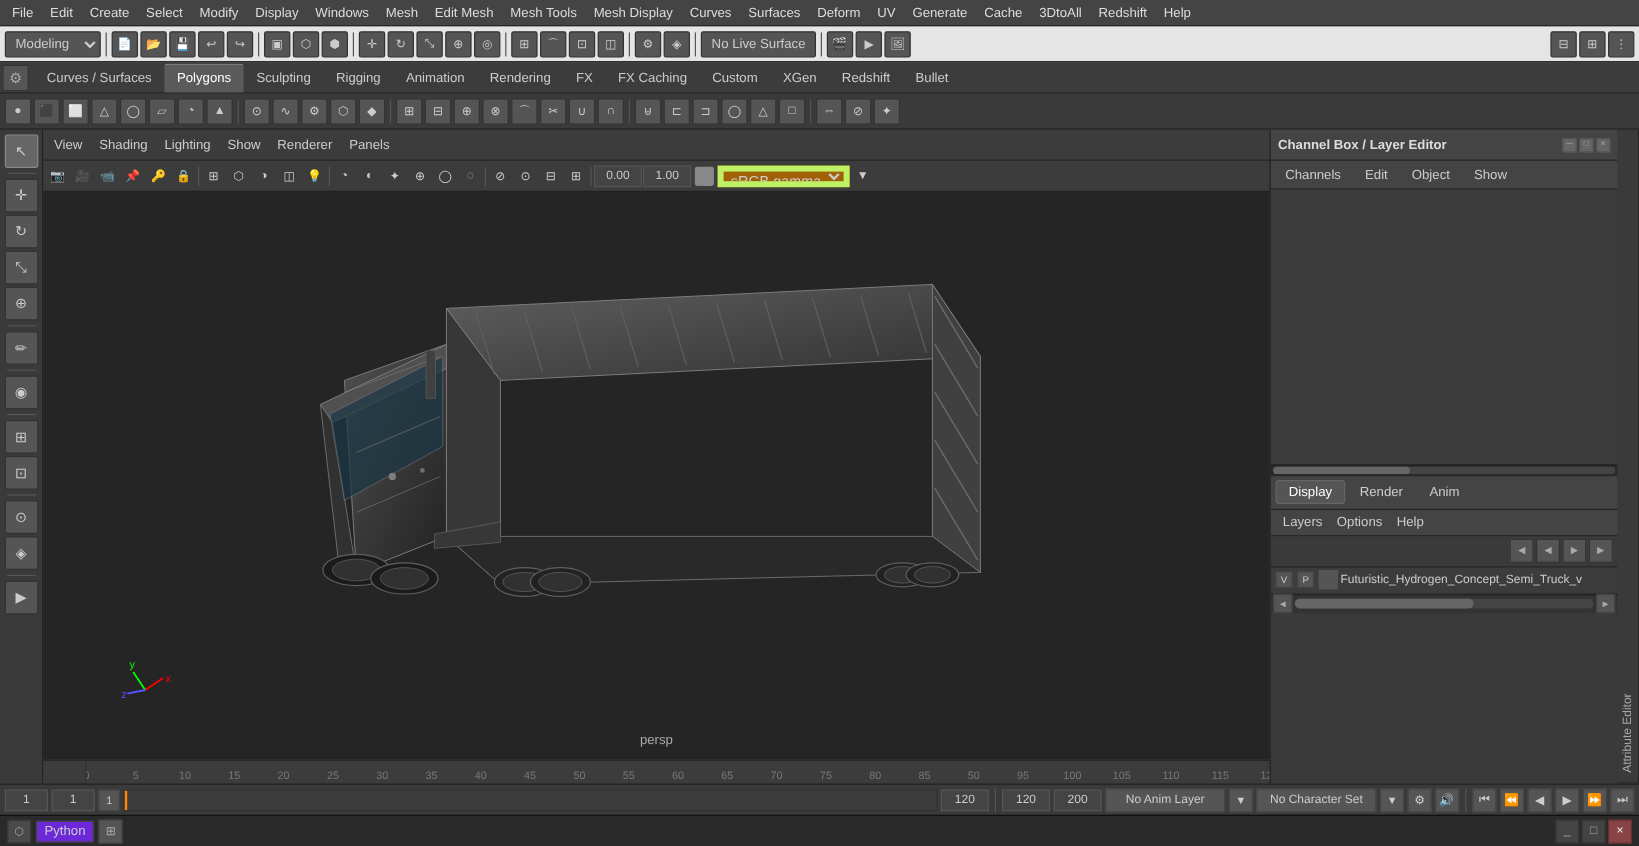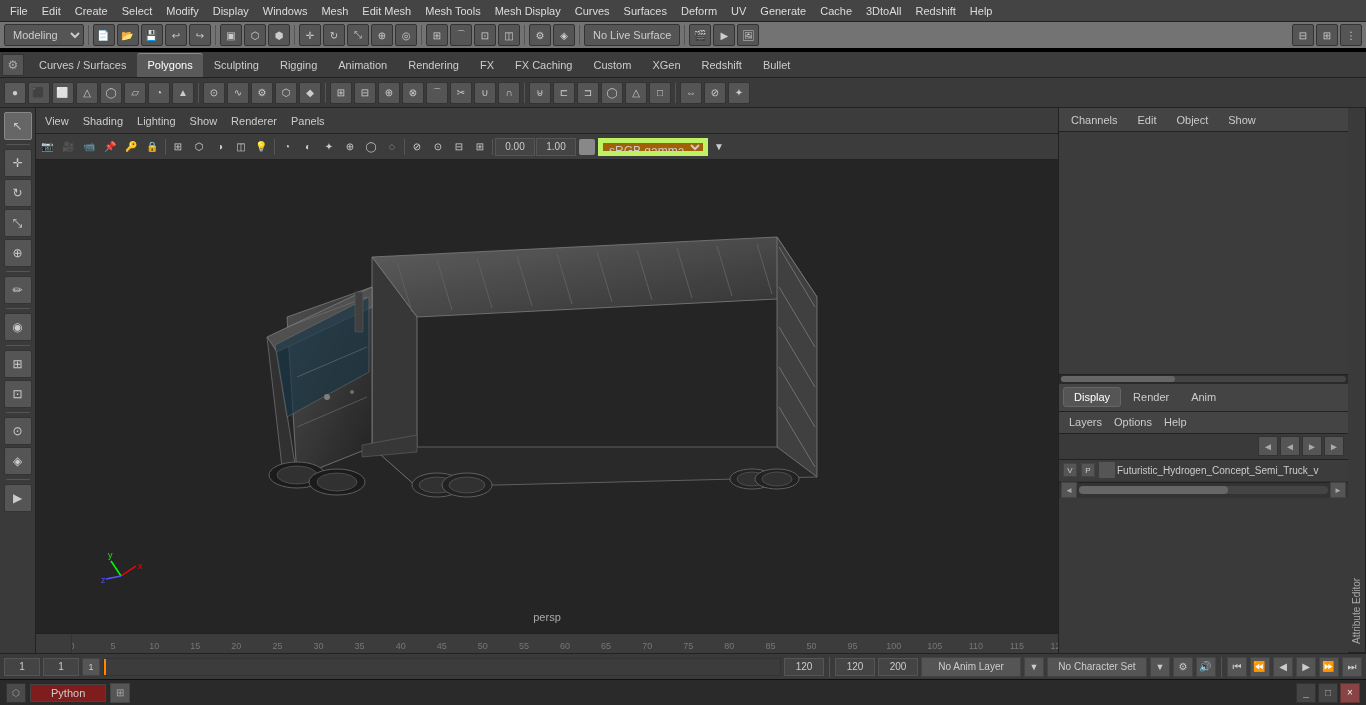--- a/index.html
+++ b/index.html
@@ -29,23 +29,23 @@
       cursor: pointer;
       color: #ddd;
       font-size: 11px;
       white-space: nowrap;
     }
 
     
     #toolbar1 {
       display: flex;
       align-items: center;
-      background: #737373;
+      background: #e5e5e5;
       height: 30px;
-      border-bottom: 4px solid #000000;
+      border-bottom: 1px solid #000000;
       padding: 0 4px;
       gap: 2px;
     }
     .toolbar-btn {
       width: 22px;
       height: 22px;
       background: #555;
       border: 1px solid #333;
       border-radius: 2px;
       cursor: pointer;
@@ -410,23 +410,23 @@
     #python-bar {
       display: flex;
       align-items: center;
       background: #2a2a2a;
       height: 26px;
       border-top: 1px solid #111;
       padding: 0 6px;
       gap: 4px;
     }
     .python-label {
-      background: #7f1d1d;
+      background: #6d28d9;
       border: 1px solid #444;
-      padding: 2px 20px;
+      padding: 2px 6px;
       color: #ccc;
       font-size: 11px;
       cursor: pointer;
     }
     .python-cmd {
       flex: 1;
       font-size: 11px;
       color: #aaa;
       font-family: monospace;
     }
@@ -916,20 +916,28 @@
             <span class="tl-num" style="left: 91.6667%;">110</span>
             <span class="tl-num" style="left: 95.8333%;">115</span>
             <span class="tl-num" style="left: 100%;">120</span>
           </div>
       </div>
 
     </div>
 
     <div id="right-panel">
 
+      <div id="right-panel-header">
+        <span class="rp-title">Channel Box / Layer Editor</span>
+        <div class="title-bar-buttons">
+          <div class="title-btn">─</div>
+          <div class="title-btn">□</div>
+          <div class="title-btn">×</div>
+        </div>
+      </div>
 
       <div id="right-panel-channels-header">
         <span class="rp-tab">Channels</span>
         <span class="rp-tab">Edit</span>
         <span class="rp-tab">Object</span>
         <span class="rp-tab">Show</span>
       </div>
 
       <div id="channel-box-content" style="flex:1;min-height:0;">
       </div>

